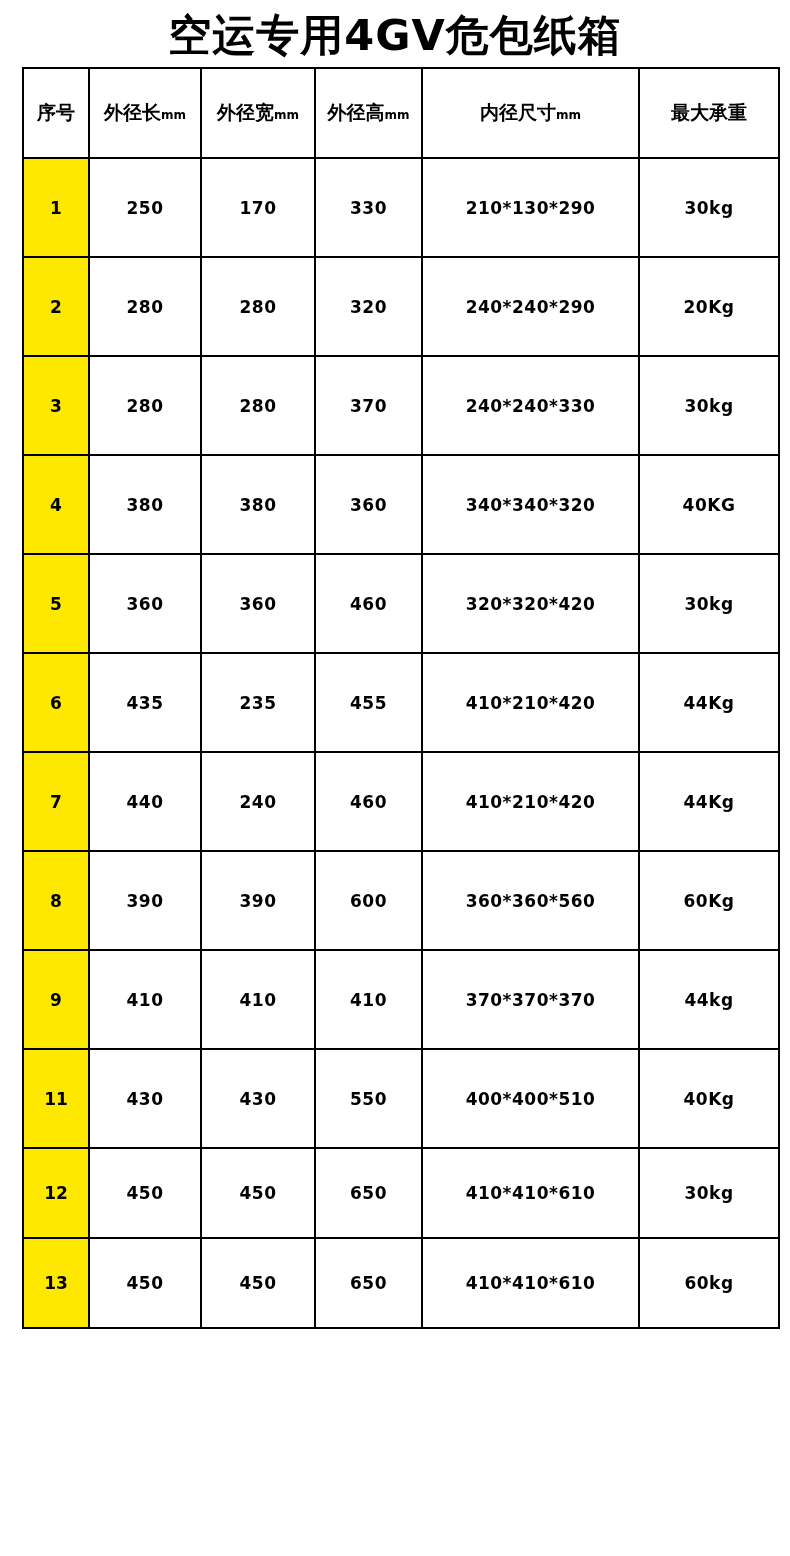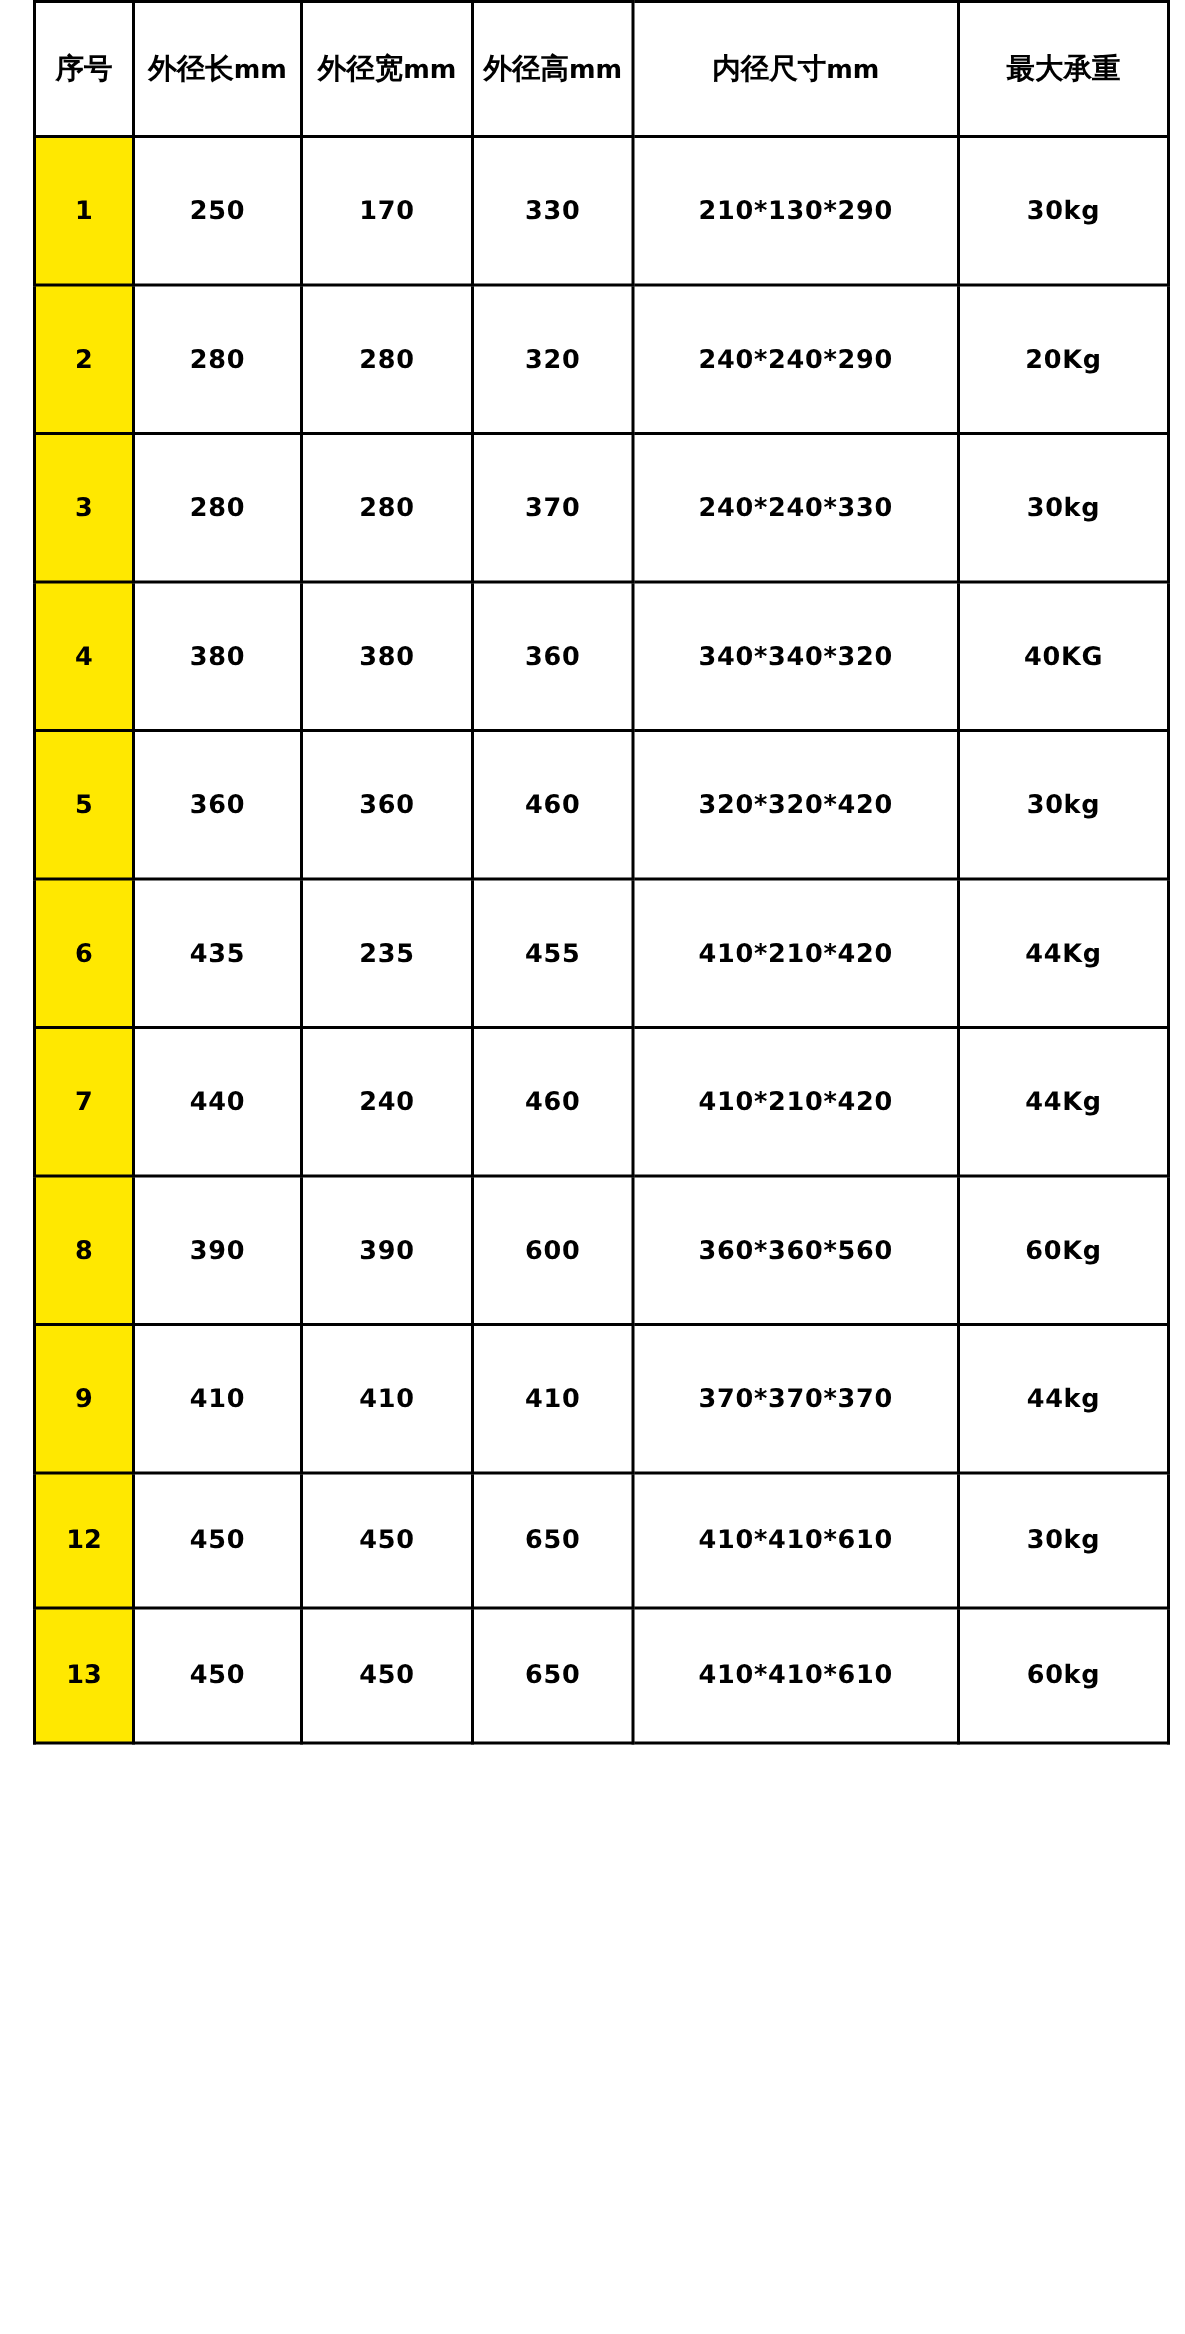--- a/index.html
+++ b/index.html
@@ -48,21 +48,21 @@
     font-size: 17px;
     color: #000;
     padding: 0;
   }
   table.spec thead th {
     height: 88px;
     font-size: 19px;
     letter-spacing: 0px;
   }
   table.spec thead th .unit {
-    font-size: 17px;
+    font-size: 12px;
     font-weight: bold;
     letter-spacing: 0;
     text-align: right;
   }
   table.spec tbody tr {
     height: 99px;
   }
   table.spec tbody tr.short {
     height: 90px;
   }
@@ -78,20 +78,21 @@
   .col-load { width: 138px; }
   td.val { font-size: 18px; letter-spacing: 0.5px; }
   td.inner { font-size: 18px; letter-spacing: 0.5px; }
   td.load { font-size: 17px; letter-spacing: 0.5px; }
 </style>
 </head>
 <body>
 
 <div class="page">
 
+  <div class="title">空运专用4GV危包纸箱</div>
 
   <div class="table-wrap">
     <table class="spec">
       <thead>
         <tr>
           <th class="col-idx">
             <span>序号</span><span class="unit"></span>
           </th>
           <th class="col-len">
             <span>外径长</span><span class="unit">mm</span>
@@ -176,20 +177,28 @@
           <td class="load">60Kg</td>
         </tr>
         <tr>
           <td class="idx">9</td>
           <td class="val">410</td>
           <td class="val">410</td>
           <td class="val">410</td>
           <td class="inner">370*370*370</td>
           <td class="load">44kg</td>
         </tr>
+        <tr>
+          <td class="idx">11</td>
+          <td class="val">430</td>
+          <td class="val">430</td>
+          <td class="val">550</td>
+          <td class="inner">400*400*510</td>
+          <td class="load">40Kg</td>
+        </tr>
         <tr class="short">
           <td class="idx">12</td>
           <td class="val">450</td>
           <td class="val">450</td>
           <td class="val">650</td>
           <td class="inner">410*410*610</td>
           <td class="load">30kg</td>
         </tr>
         <tr class="short">
           <td class="idx">13</td>

